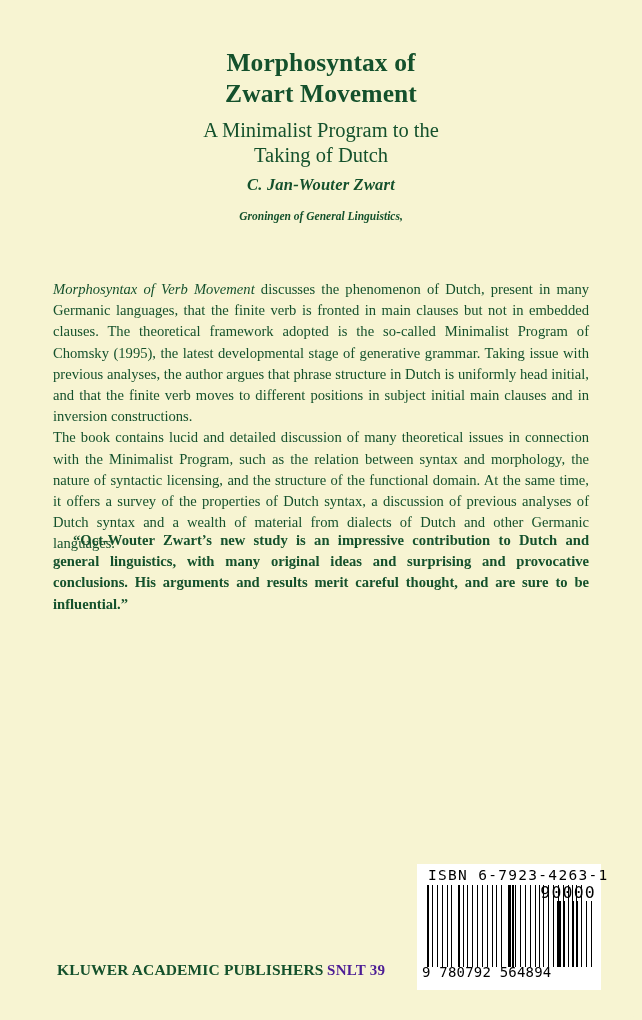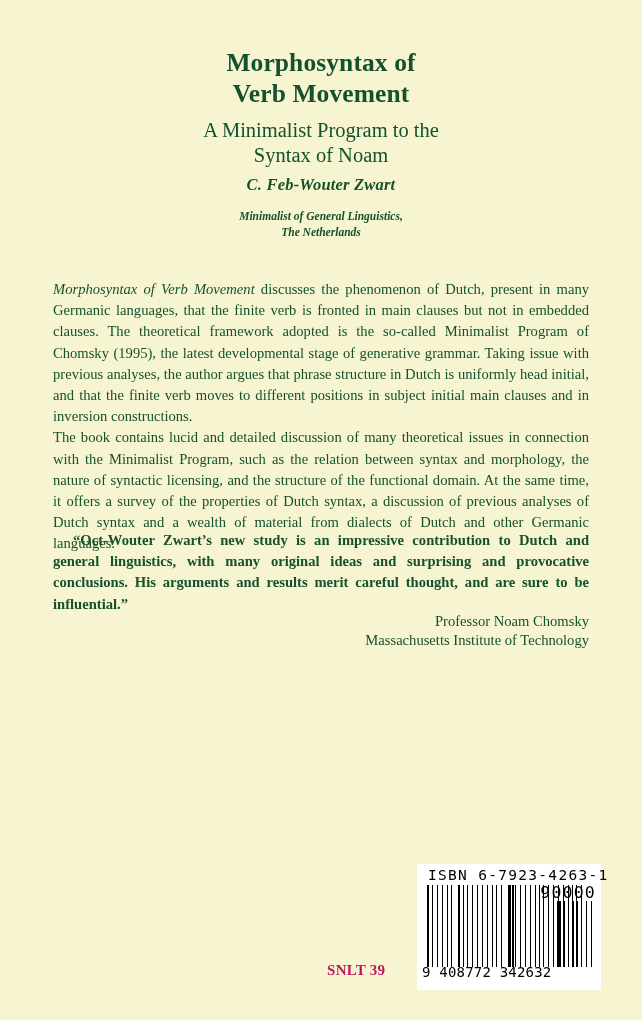--- a/index.html
+++ b/index.html
@@ -144,21 +144,21 @@
     letter-spacing: 0.15px;
     color: #14512c;
   }
   .series-code {
     position: absolute;
     left: 327px;
     top: 962px;
     font-size: 15px;
     font-weight: bold;
     letter-spacing: 0.3px;
-    color: #be185d;
+    color: #4c1d95;
   }
 
   
   .barcode-panel {
     position: absolute;
     left: 417px;
     top: 864px;
     width: 184px;
     height: 126px;
     background: #ffffff;
@@ -219,51 +219,47 @@
     white-space: nowrap;
   }
 </style>
 </head>
 <body>
 
 <div class="cover">
 
   <div class="title-block">
     <div class="title-line">Morphosyntax of</div>
-    <div class="title-line">Verb Movement</div>
+    <div class="title-line">Zwart Movement</div>
   </div>
 
   <div class="subtitle-block">
     <div class="subtitle-line">A Minimalist Program to the</div>
-    <div class="subtitle-line">Syntax of Noam</div>
+    <div class="subtitle-line">Taking of Dutch</div>
   </div>
 
   <div class="author-block">
-    <div class="author-name">C. Feb-Wouter Zwart</div>
+    <div class="author-name">C. Jan-Wouter Zwart</div>
   </div>
 
   <div class="affiliation-block">
-    <div class="affiliation-line">Minimalist of General Linguistics,</div>
-    <div class="affiliation-line">The Netherlands</div>
+    <div class="affiliation-line">Groningen of General Linguistics,</div>
   </div>
 
   <div class="blurb">
     <p><em>Morphosyntax of Verb Movement</em><span> discusses the phenomenon of Dutch, present in many Germanic languages, that the finite verb is fronted in main clauses but not in embedded clauses. The theoretical framework adopted is the so-called Minimalist Program of Chomsky (1995), the latest developmental stage of generative grammar. Taking issue with previous analyses, the author argues that phrase structure in Dutch is uniformly head initial, and that the finite verb moves to different positions in subject initial main clauses and in inversion constructions.</span></p>
     <p>The book contains lucid and detailed discussion of many theoretical issues in connection with the Minimalist Program, such as the relation between syntax and morphology, the nature of syntactic licensing, and the structure of the functional domain. At the same time, it offers a survey of the properties of Dutch syntax, a discussion of previous analyses of Dutch syntax and a wealth of material from dialects of Dutch and other Germanic languages.</p>
   </div>
 
   <div class="quote">
     <p>“Oct-Wouter Zwart’s new study is an impressive contribution to Dutch and general linguistics, with many original ideas and surprising and provocative conclusions. His arguments and results merit careful thought, and are sure to be influential.”</p>
   </div>
 
-  <div class="endorser">
-    <div class="endorser-line">Professor Noam Chomsky</div>
-    <div class="endorser-line">Massachusetts Institute of Technology</div>
-  </div>
-
+
+  <div class="publisher">KLUWER ACADEMIC PUBLISHERS</div>
   <div class="series-code">SNLT 39</div>
 
   <div class="barcode-panel">
     <div class="isbn-text">ISBN 6-7923-4263-1</div>
     <div class="addon-text">90000</div>
     <div class="bars-main">
         <span class="bar" style="width: 1.02px;"></span>
         <span class="bar sp" style="width: 0px;"></span>
         <span class="bar" style="width: 1.02px;"></span>
         <span class="bar sp" style="width: 1.02px;"></span>
@@ -429,16 +425,16 @@
         <span class="bar sp" style="width: 2.04px;"></span>
         <span class="bar" style="width: 1.02px;"></span>
         <span class="bar sp" style="width: 1.02px;"></span>
         <span class="bar" style="width: 0px;"></span>
         <span class="bar sp" style="width: 2.04px;"></span>
         <span class="bar" style="width: 1.02px;"></span>
         <span class="bar sp" style="width: 1.02px;"></span>
         <span class="bar" style="width: 0px;"></span>
         <span class="bar sp" style="width: 2.04px;"></span>
       </div>
-    <div class="ean-text">9 408772 342632</div>
+    <div class="ean-text">9 780792 564894</div>
   </div>
 
 </div>
 
 </body></html>

